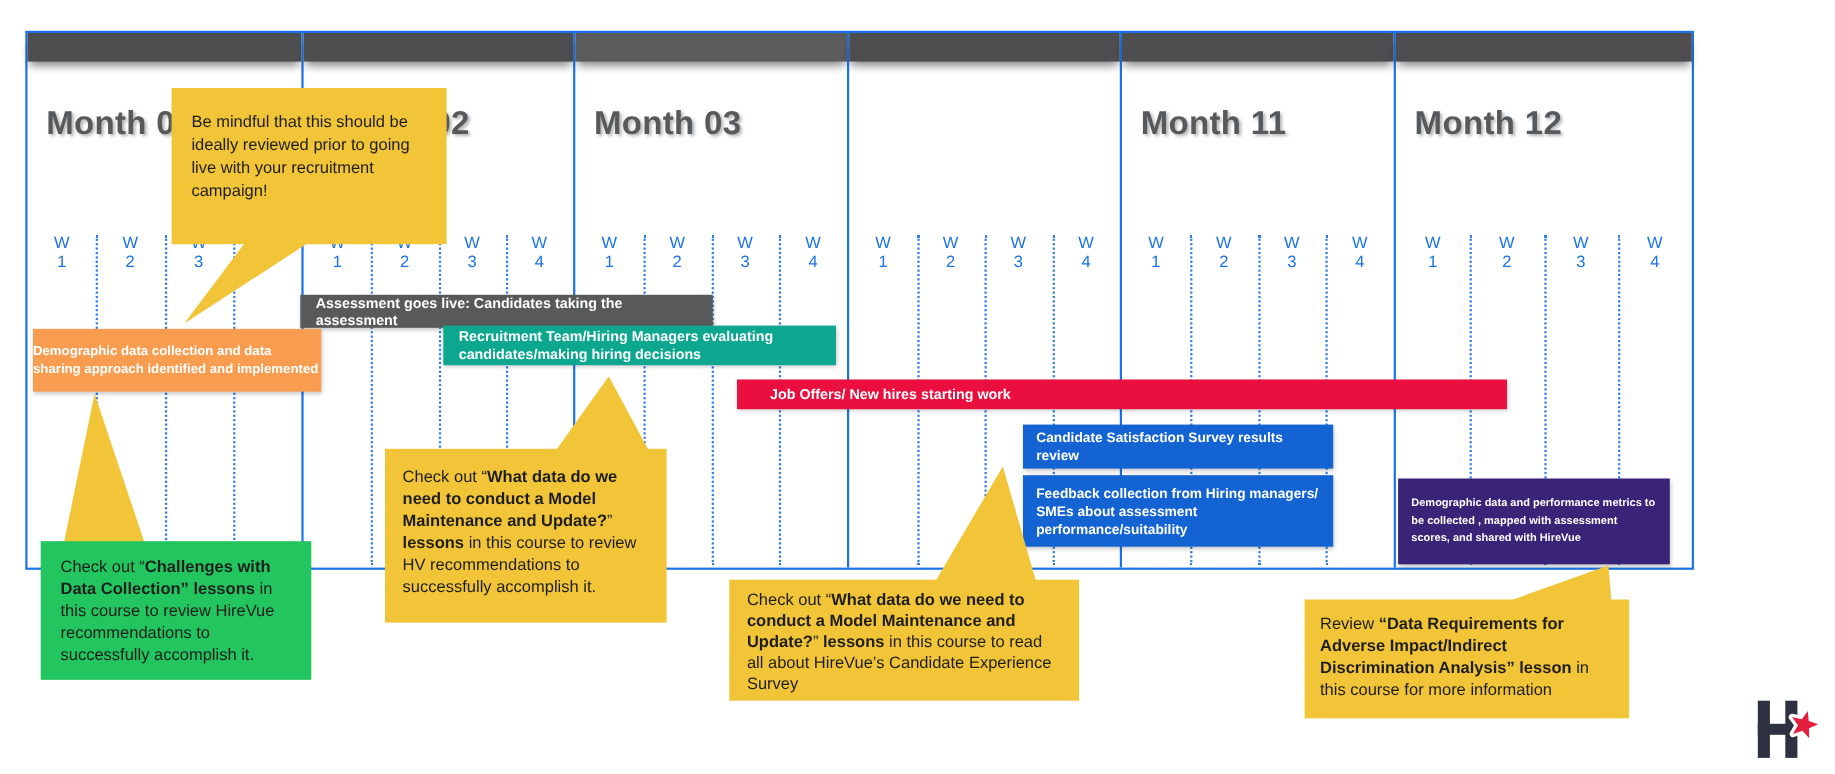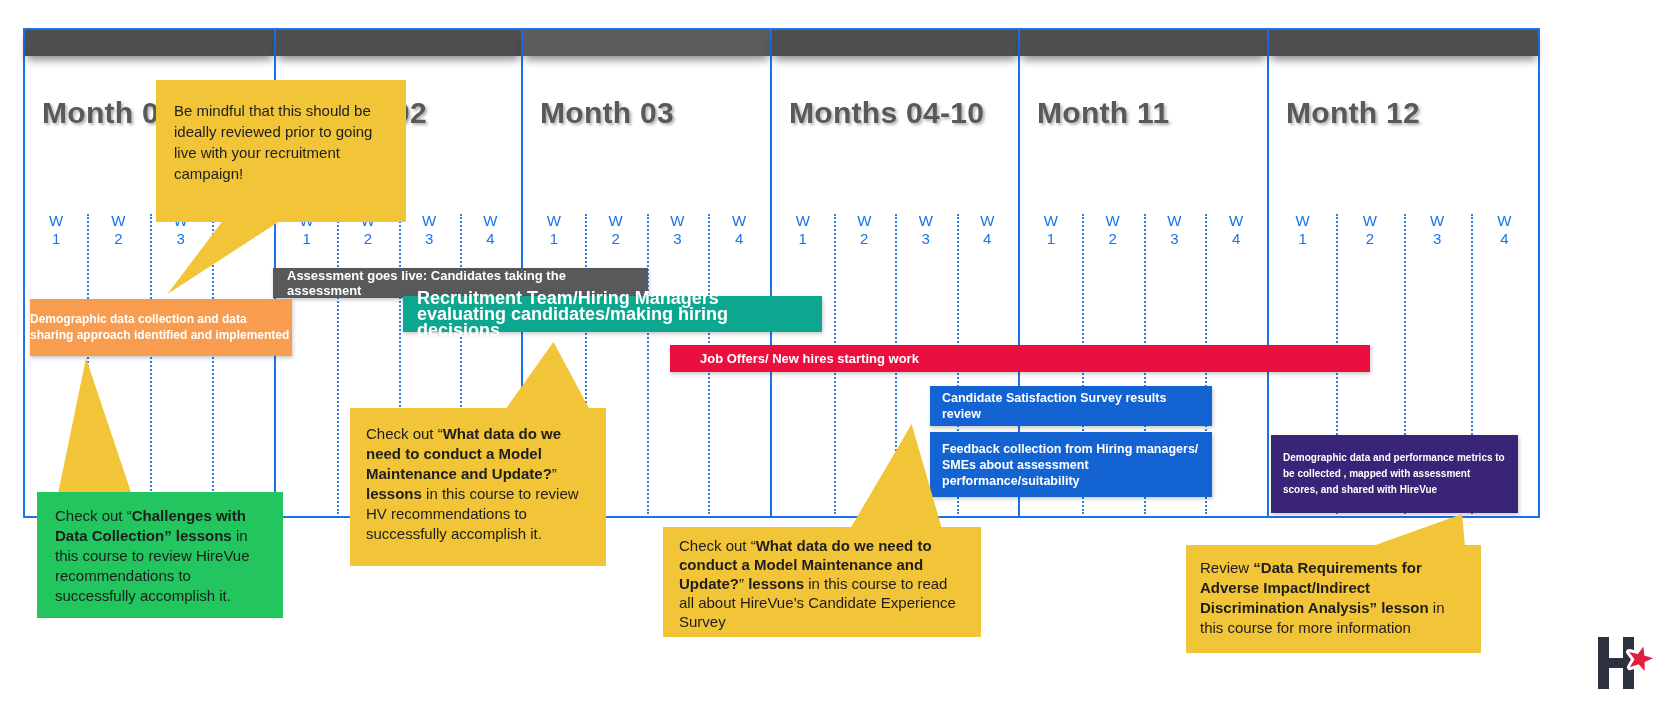--- a/index.html
+++ b/index.html
@@ -24,21 +24,21 @@
   .dl1 { left:25%; } .dl2 { left:50%; } .dl3 { left:75%; }
 
   
   .bar { position:absolute; z-index:3; display:flex; align-items:center;
          color:#fff; font-weight:700; box-shadow:1px 2px 4px rgba(0,0,0,0.22); }
   .bar .lbl { display:block; }
   .bar1 { left:273px; top:268px; width:375px; height:30px; font-size:13px; }
   .bar1 .lbl { padding:0 14px; }
   .bar2 { left:30px;  top:299px; width:262px; height:57px; font-size:12px; line-height:15.5px; }
   .bar2 .lbl { padding:0 0; }
-  .bar3 { left:403px; top:296px; width:419px; height:36px; font-size:18px; line-height:16px; }
+  .bar3 { left:403px; top:296px; width:357px; height:36px; font-size:13px; line-height:16px; }
   .bar3 .lbl { padding:0 14px; }
   .bar4 { left:670px; top:345px; width:700px; height:27px; font-size:13px; }
   .bar4 .lbl { padding:0 30px; }
   .bar5 { left:930px; top:386px; width:282px; height:40px; font-size:12.5px; line-height:16px; }
   .bar5 .lbl { padding:0 12px; }
   .bar6 { left:930px; top:432px; width:282px; height:65px; font-size:12.5px; line-height:16px; }
   .bar6 .lbl { padding:0 12px; }
   .bar7 { left:1271px; top:435px; width:247px; height:78px; font-size:10px; line-height:16px; }
   .bar7 .lbl { padding:0 12px; }
 
@@ -139,21 +139,20 @@
           </div>
         <div class="wk">
             <span>W</span>
             <span>4</span>
           </div>
       </div>
     </div>
 
     <div class="col bordered" style="left:745px; width:248px;">
       <div class="band" style="background: rgb(78, 78, 80);"></div>
-      <div class="title">Months 04-10</div>
       <div class="dl dl1"></div>
       <div class="dl dl2"></div>
       <div class="dl dl3"></div>
       <div class="weeks">
         <div class="wk">
             <span>W</span>
             <span>1</span>
           </div>
         <div class="wk">
             <span>W</span>

